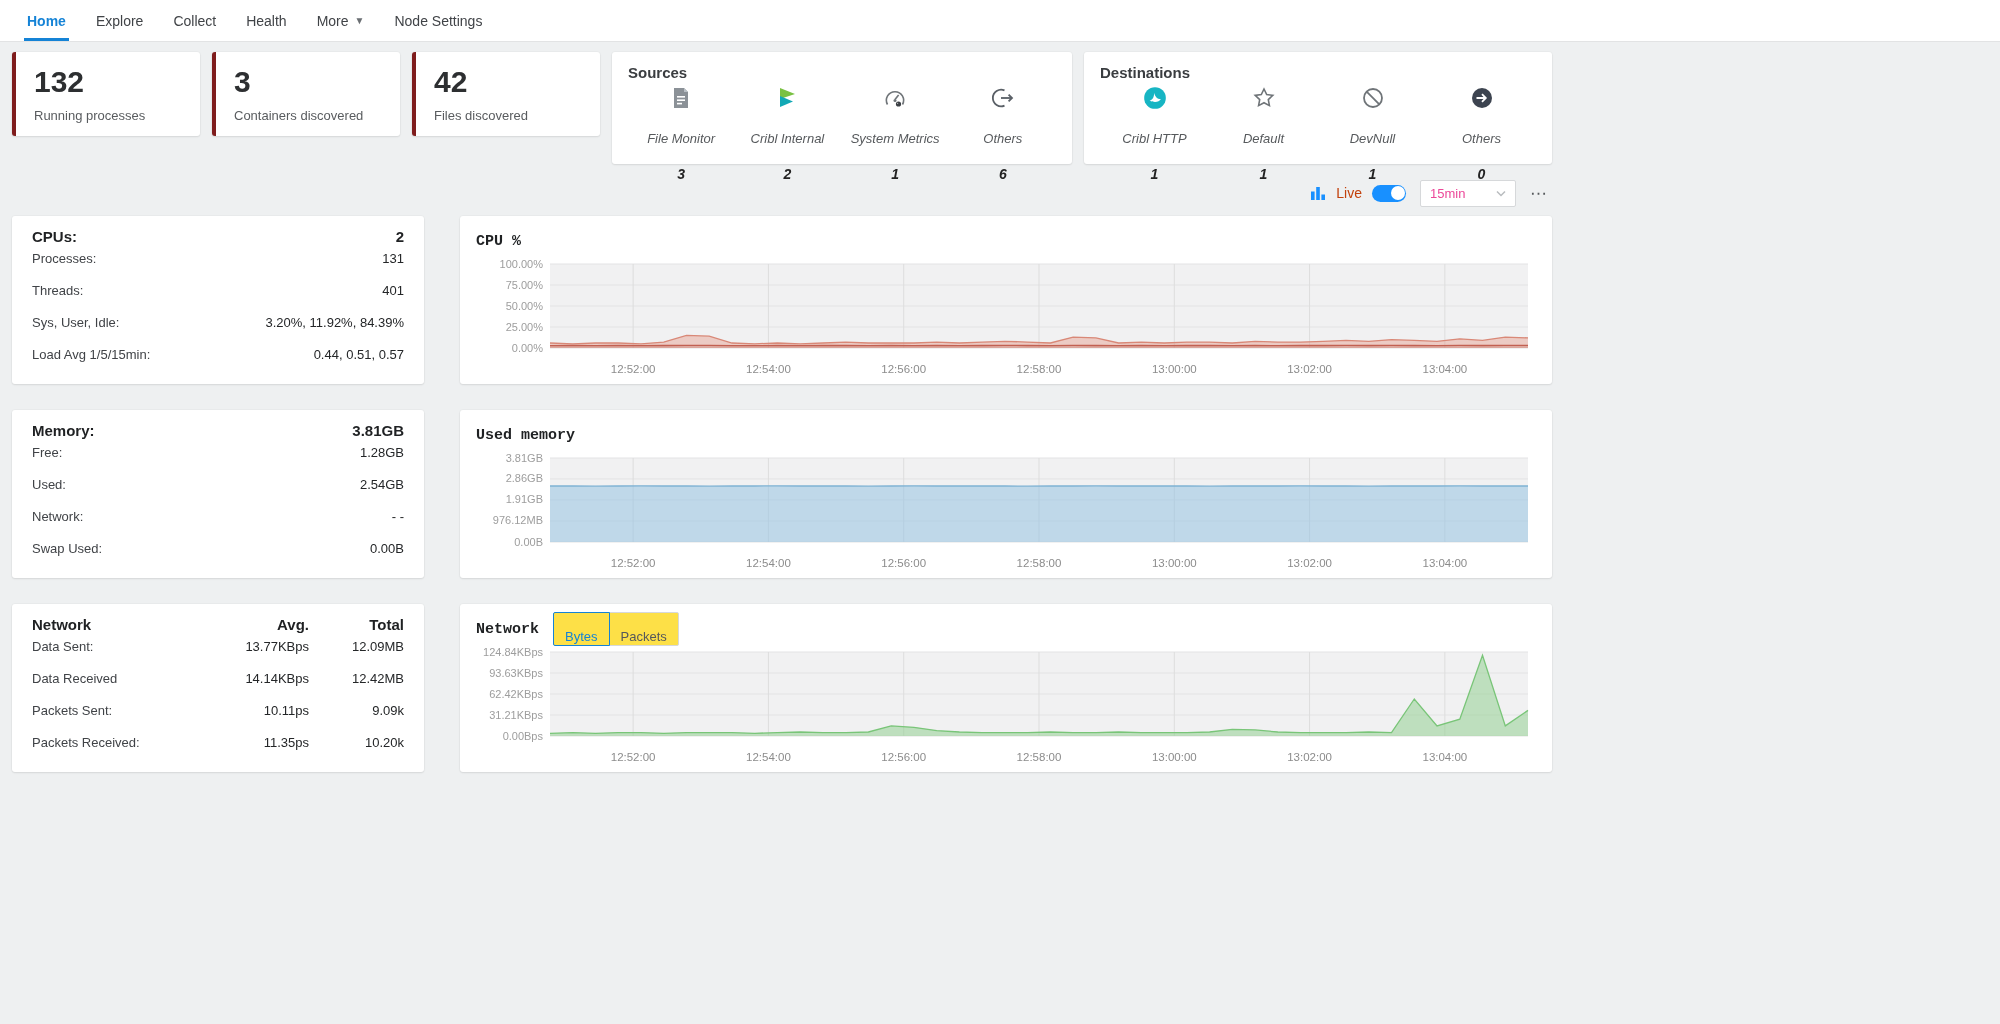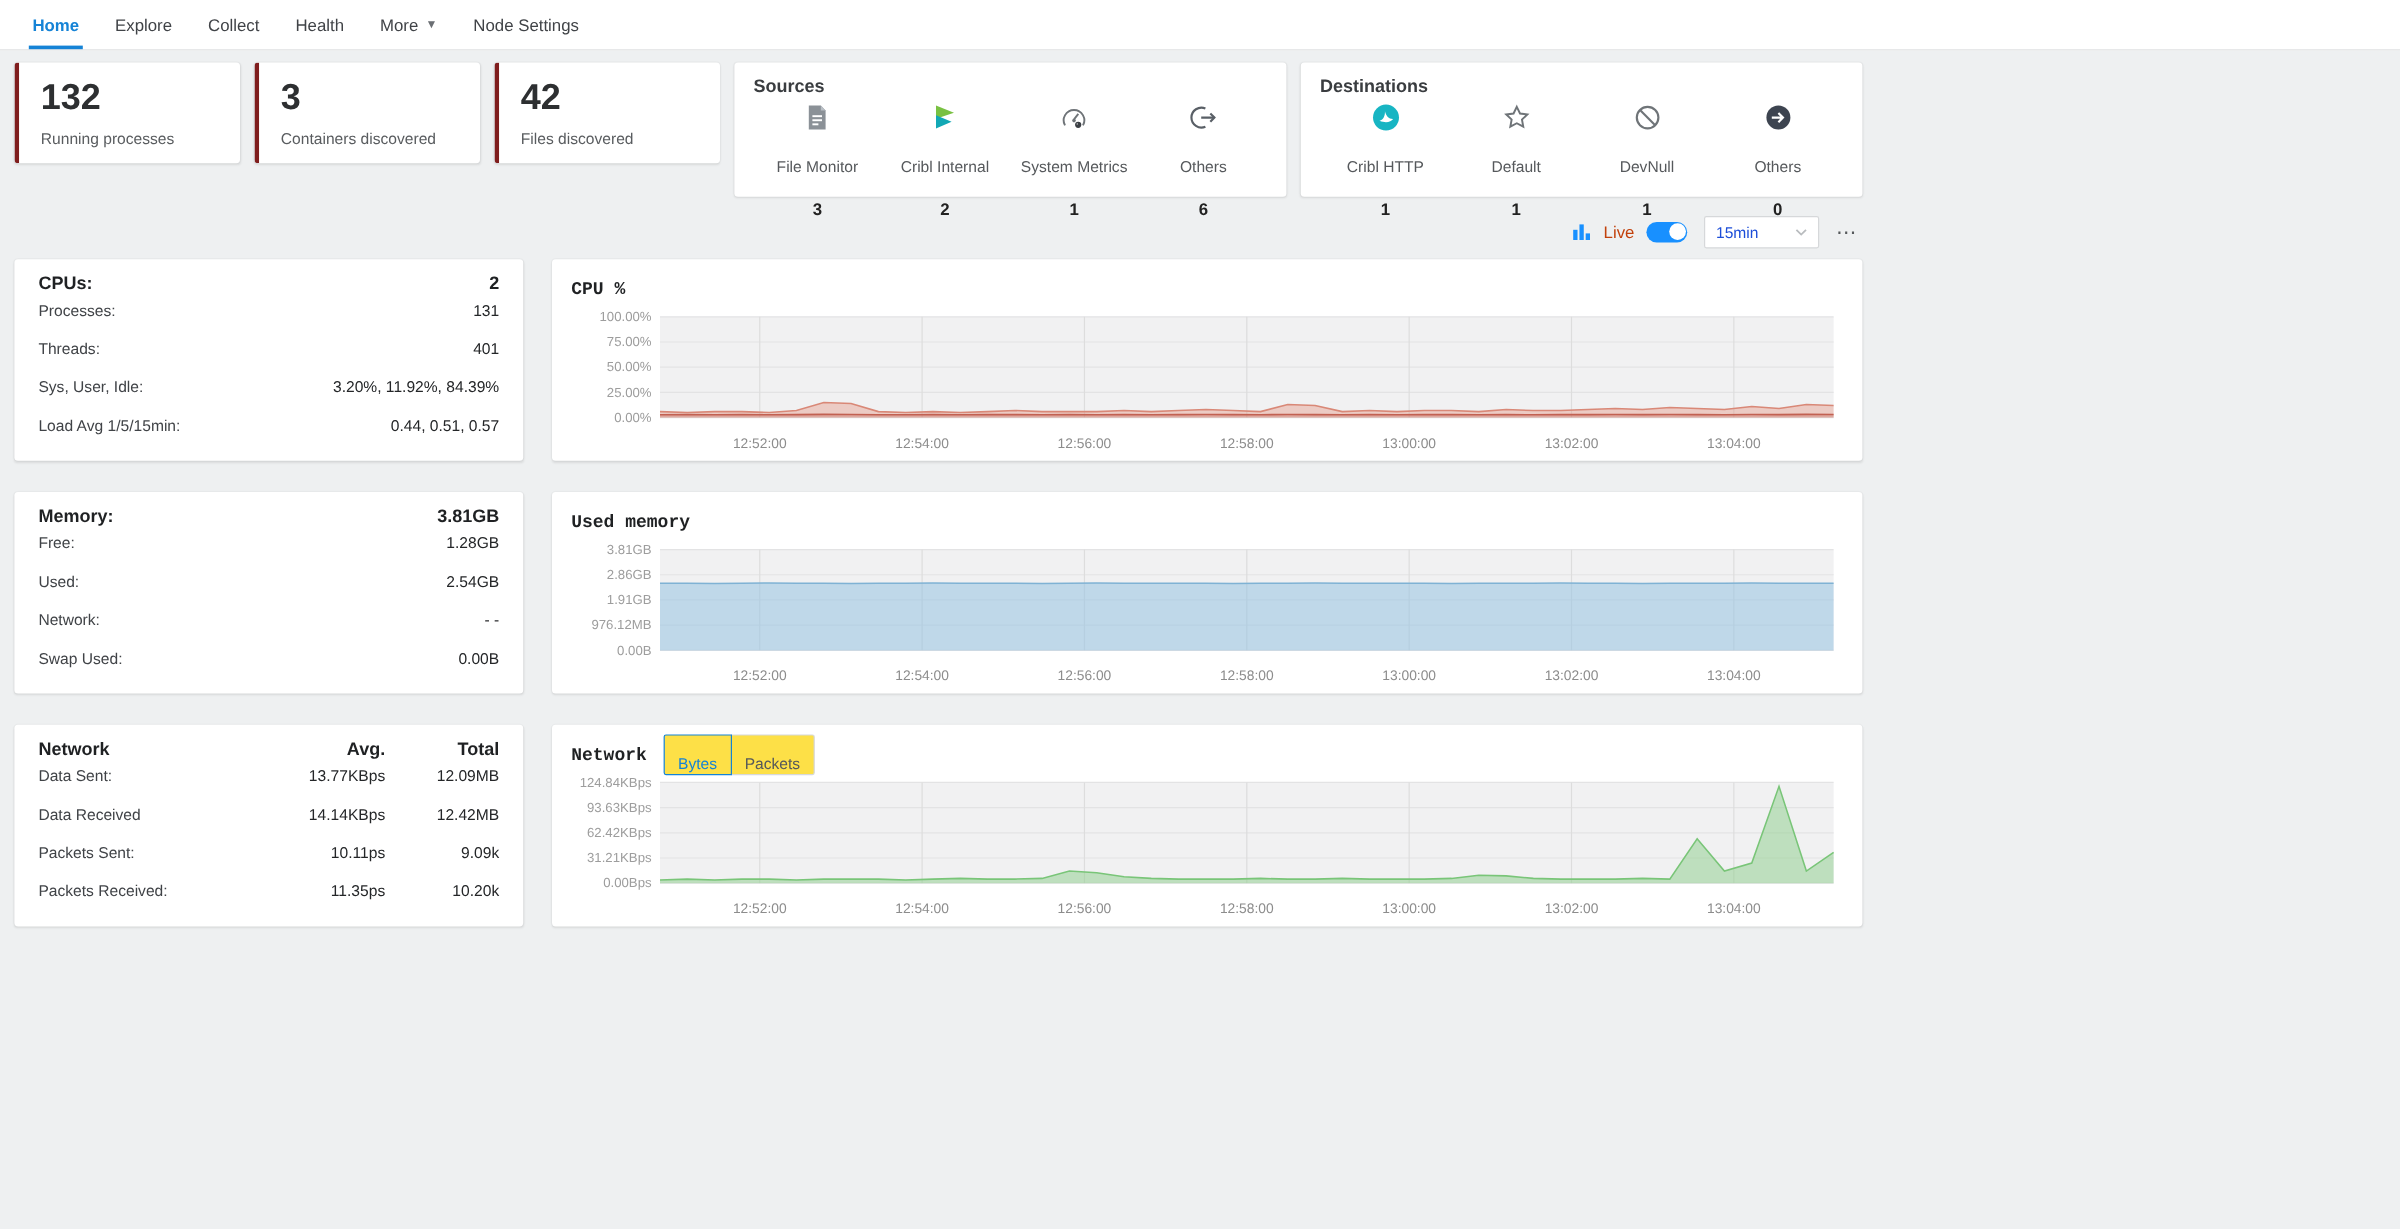--- a/index.html
+++ b/index.html
@@ -38,44 +38,44 @@
     display:flex; flex-direction:column; justify-content:center;
   }
   .stat-value { font-size:30px; font-weight:700; color:#2d2f31; line-height:1.15; }
   .stat-label { font-size:13px; color:#595c5f; margin-top:8px; }
   
   .io-card { height:112px; padding:12px 16px 10px 16px; display:flex; flex-direction:column; }
   .io-card.sources { width:460px; }
   .io-card.destinations { width:468px; }
   .io-title { font-size:15px; font-weight:600; color:#3a3d40; }
   .io-items { flex:1; display:flex; justify-content:space-around; align-items:center; padding-top:4px; }
-  .io-item { display:flex; flex-direction:column; align-items:center; gap:20px; cursor:pointer; min-width:86px; }
+  .io-item { display:flex; flex-direction:column; align-items:center; gap:20px; cursor:pointer; min-width:86px;font-style:italic; }
   .io-item .icon { width:26px; height:26px; display:flex; align-items:center; justify-content:center; }
   .io-item .io-label { font-size:13px; color:#56595c; }
   .io-item .io-count { font-size:14px; font-weight:700; color:#222; }
   
   .controls-row {
     height:26px; margin:16px 0 10px 0;
     display:flex; align-items:center; justify-content:flex-end; gap:10px;
   }
   .live-label { font-size:14px; color:#c2410c; }
   .toggle {
     width:34px; height:17px; border-radius:9px; background:#1890ff; position:relative; cursor:pointer;
   }
   .toggle .knob {
     position:absolute; top:1.5px; right:1.5px; width:14px; height:14px; border-radius:50%; background:#fff;
   }
   .range-select {
     width:96px; height:27px; background:#fff; border:1px solid #d6d8da; border-radius:2px;
     display:flex; align-items:center; justify-content:space-between; padding:0 9px;
-    font-size:13px; color:#1d4ed8; cursor:pointer; margin-left:4px;
+    font-size:13px; color:#ec4899; cursor:pointer; margin-left:4px;
   }
   .ellipsis-btn { font-size:17px; color:#55585b; cursor:pointer; padding:0 4px; letter-spacing:1px; }
   
-  .dash-row { display:flex; gap:24px; margin-bottom:26px;align-items:flex-end; }
+  .dash-row { display:flex; gap:36px; margin-bottom:26px;align-items:flex-end; }
   .panel { width:428px; height:168px; padding:12px 20px; }
   .panel-head { display:flex; align-items:baseline; margin-bottom:6px; }
   .panel-title { font-size:15px; font-weight:700; color:#1f2123; flex:1; }
   .panel-value { font-size:15px; font-weight:700; color:#1f2123; }
   .prow { display:flex; align-items:baseline; height:32px; font-size:13px; }
   .prow .plabel { flex:1; color:#404347; }
   .prow .pvalue { color:#242628; }
   .net-grid { display:grid; grid-template-columns:1fr 100px 95px; align-items:baseline; }
   .net-grid .c2, .net-grid .c3 { text-align:right; }
   .net-head { font-size:15px; font-weight:700; color:#1f2123; margin-bottom:6px; }

